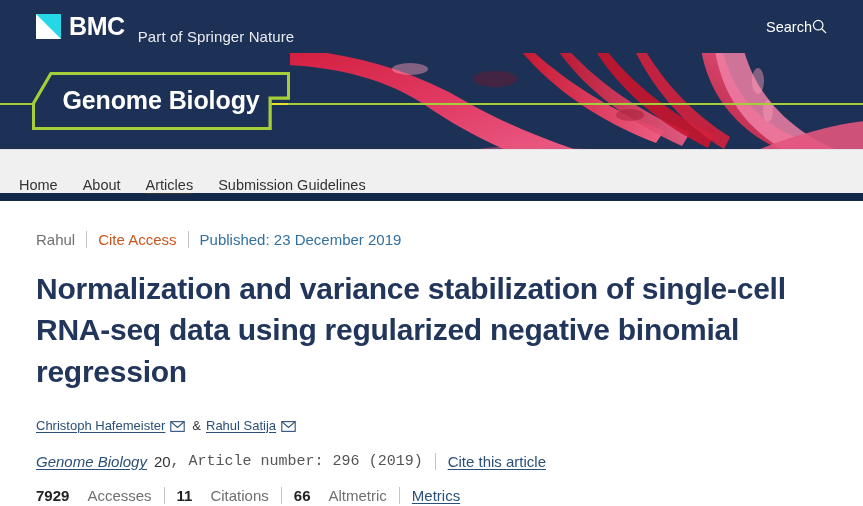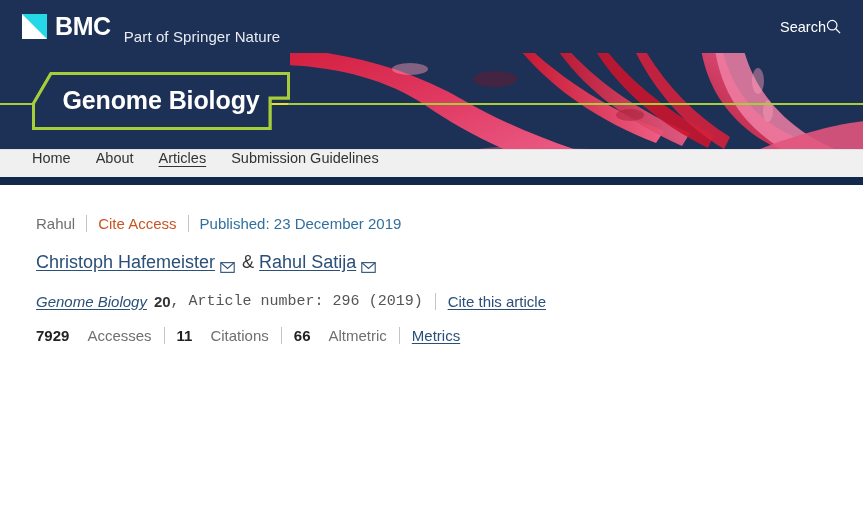--- a/index.html
+++ b/index.html
@@ -15,21 +15,21 @@
     -webkit-font-smoothing: antialiased;
   }
 
   
   .brandbar {
     position: relative;
     height: 53px;
     background: #1d3055;
     display: flex;
     align-items: center;
-    padding: 0 22px;
+    padding: 0 36px;
     box-sizing: border-box;
   }
   .brand-left {
     display: flex;
     align-items: center;
     gap: 13px;
   }
   .bmc-logo {
     display: flex;
     align-items: center;
@@ -134,26 +134,26 @@
     position: absolute;
     z-index: 2;
     background: #a6ce39;
     height: 2px;
   }
   .connector-left  { left: 0;   top: 50px; width: 34px; }
   .connector-right { left: 288px; top: 50px; right: 0; }
 
   
   .navbar {
-    height: 28px;
+    height: 44px;
     background: #f0f0f0;
     border-top: 1px solid #dfe1e5;
     display: flex;
-    align-items: flex-start;
-    padding: 0 32px;
+    align-items: flex-end;
+    padding: 0 19px;
     box-sizing: border-box;
     gap: 25px;
   }
   .nav-item {
     color: #333333;
     font-size: 14.5px;
     text-decoration: none;
     cursor: pointer;
     white-space: nowrap;
   }
@@ -192,21 +192,21 @@
     color: #22365c;
     font-size: 30px;
     line-height: 1.38;
     font-weight: 700;
     margin: 0 0 26px 0;
     letter-spacing: -0.25px;
     max-width: 790px;
   }
 
   .authors-line {
-    font-size: 18px;
+    font-size: 13px;
     color: #333333;
     margin-bottom: 20px;
     display: flex;
     align-items: center;
     flex-wrap: wrap;
   }
   .author-link {
     color: #2a4f78;
     text-decoration: underline;
     text-underline-offset: 2px;
@@ -229,21 +229,21 @@
     display: flex;
     align-items: center;
   }
   .journal-link {
     color: #2a4f78;
     font-style: italic;
     text-decoration: underline;
     text-underline-offset: 2px;
     cursor: pointer;
   }
-  .vol-num { font-weight: 700; color: #333333; margin-left: 7px; }
+  .vol-num { font-weight: 400; color: #333333; margin-left: 7px; }
   .cite-rest { color: #555555; font-family: Liberation Mono, monospace; }
   .cite-sep {
     display: inline-block;
     width: 1px;
     height: 17px;
     background: #c4c4c4;
     margin: 0 12px;
   }
   .cite-link {
     color: #2a4f78;
@@ -365,20 +365,21 @@
 <main class="article">
 
   <div class="meta-line">
     <span class="meta-type">Rahul</span>
     <span class="meta-sep"></span>
     <span class="meta-access">Cite Access</span>
     <span class="meta-sep"></span>
     <span class="meta-published">Published: 23 December 2019</span>
   </div>
 
+  <h1 class="article-title">Normalization and variance stabilization of single-cell RNA-seq data using regularized negative binomial regression</h1>
 
   <div class="authors-line">
     <span class="author-link">Christoph Hafemeister</span>
     <span class="mail-glyph">
       <svg width="15" height="11" viewBox="0 0 16 12" xmlns="http://www.w3.org/2000/svg">
         <rect x="0.7" y="0.7" width="14.6" height="10.6" fill="none" stroke="#2a4f78" stroke-width="1.2"></rect>
         <polyline points="0.7,0.7 8,7 15.3,0.7" fill="none" stroke="#2a4f78" stroke-width="1.2"></polyline>
       </svg>
     </span>
     <span class="amp">&amp;</span>

